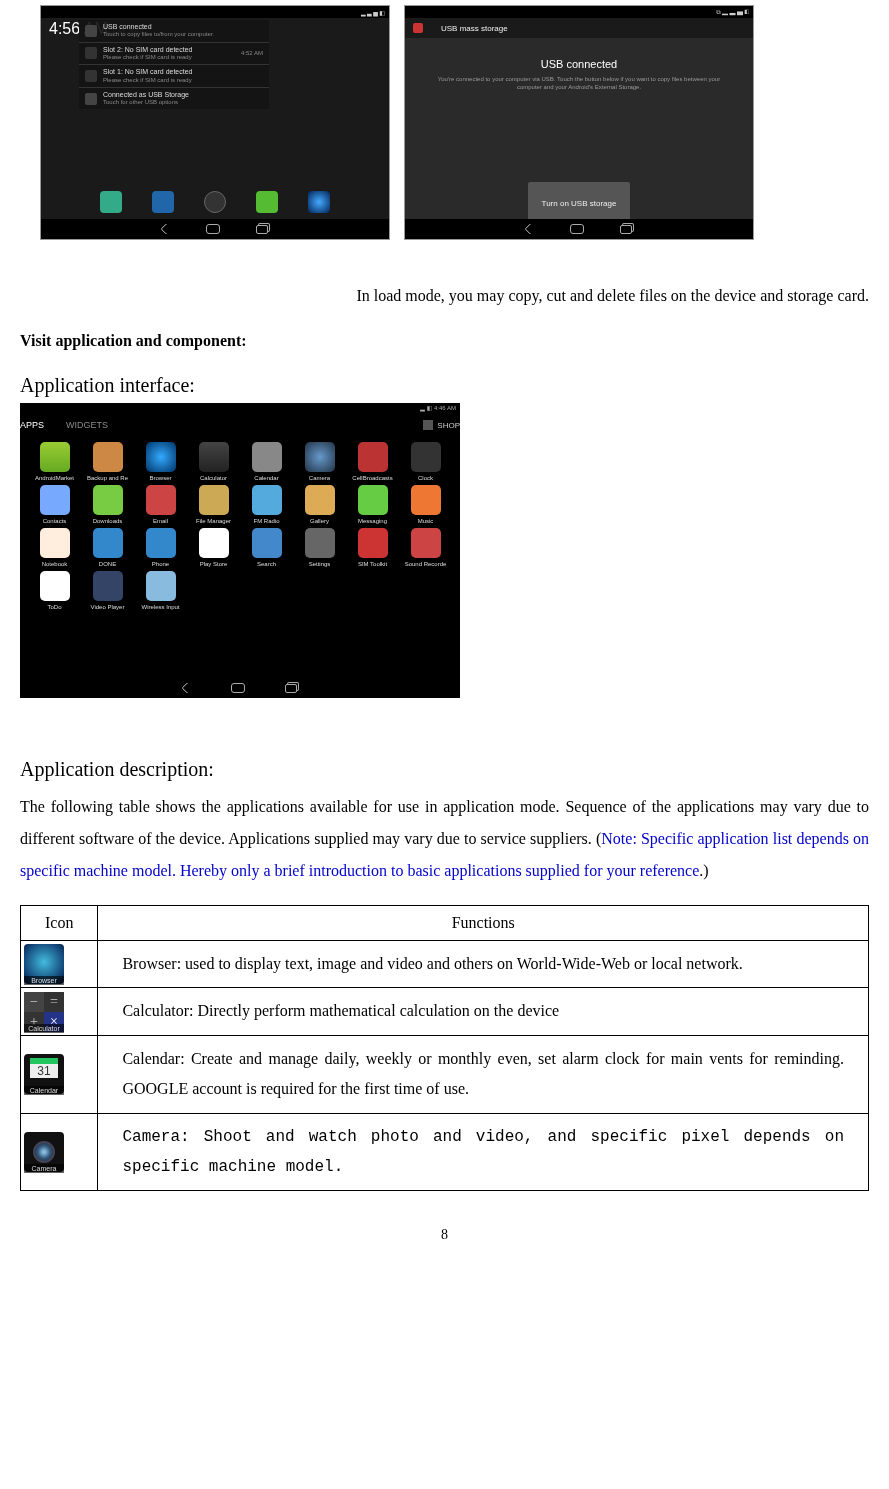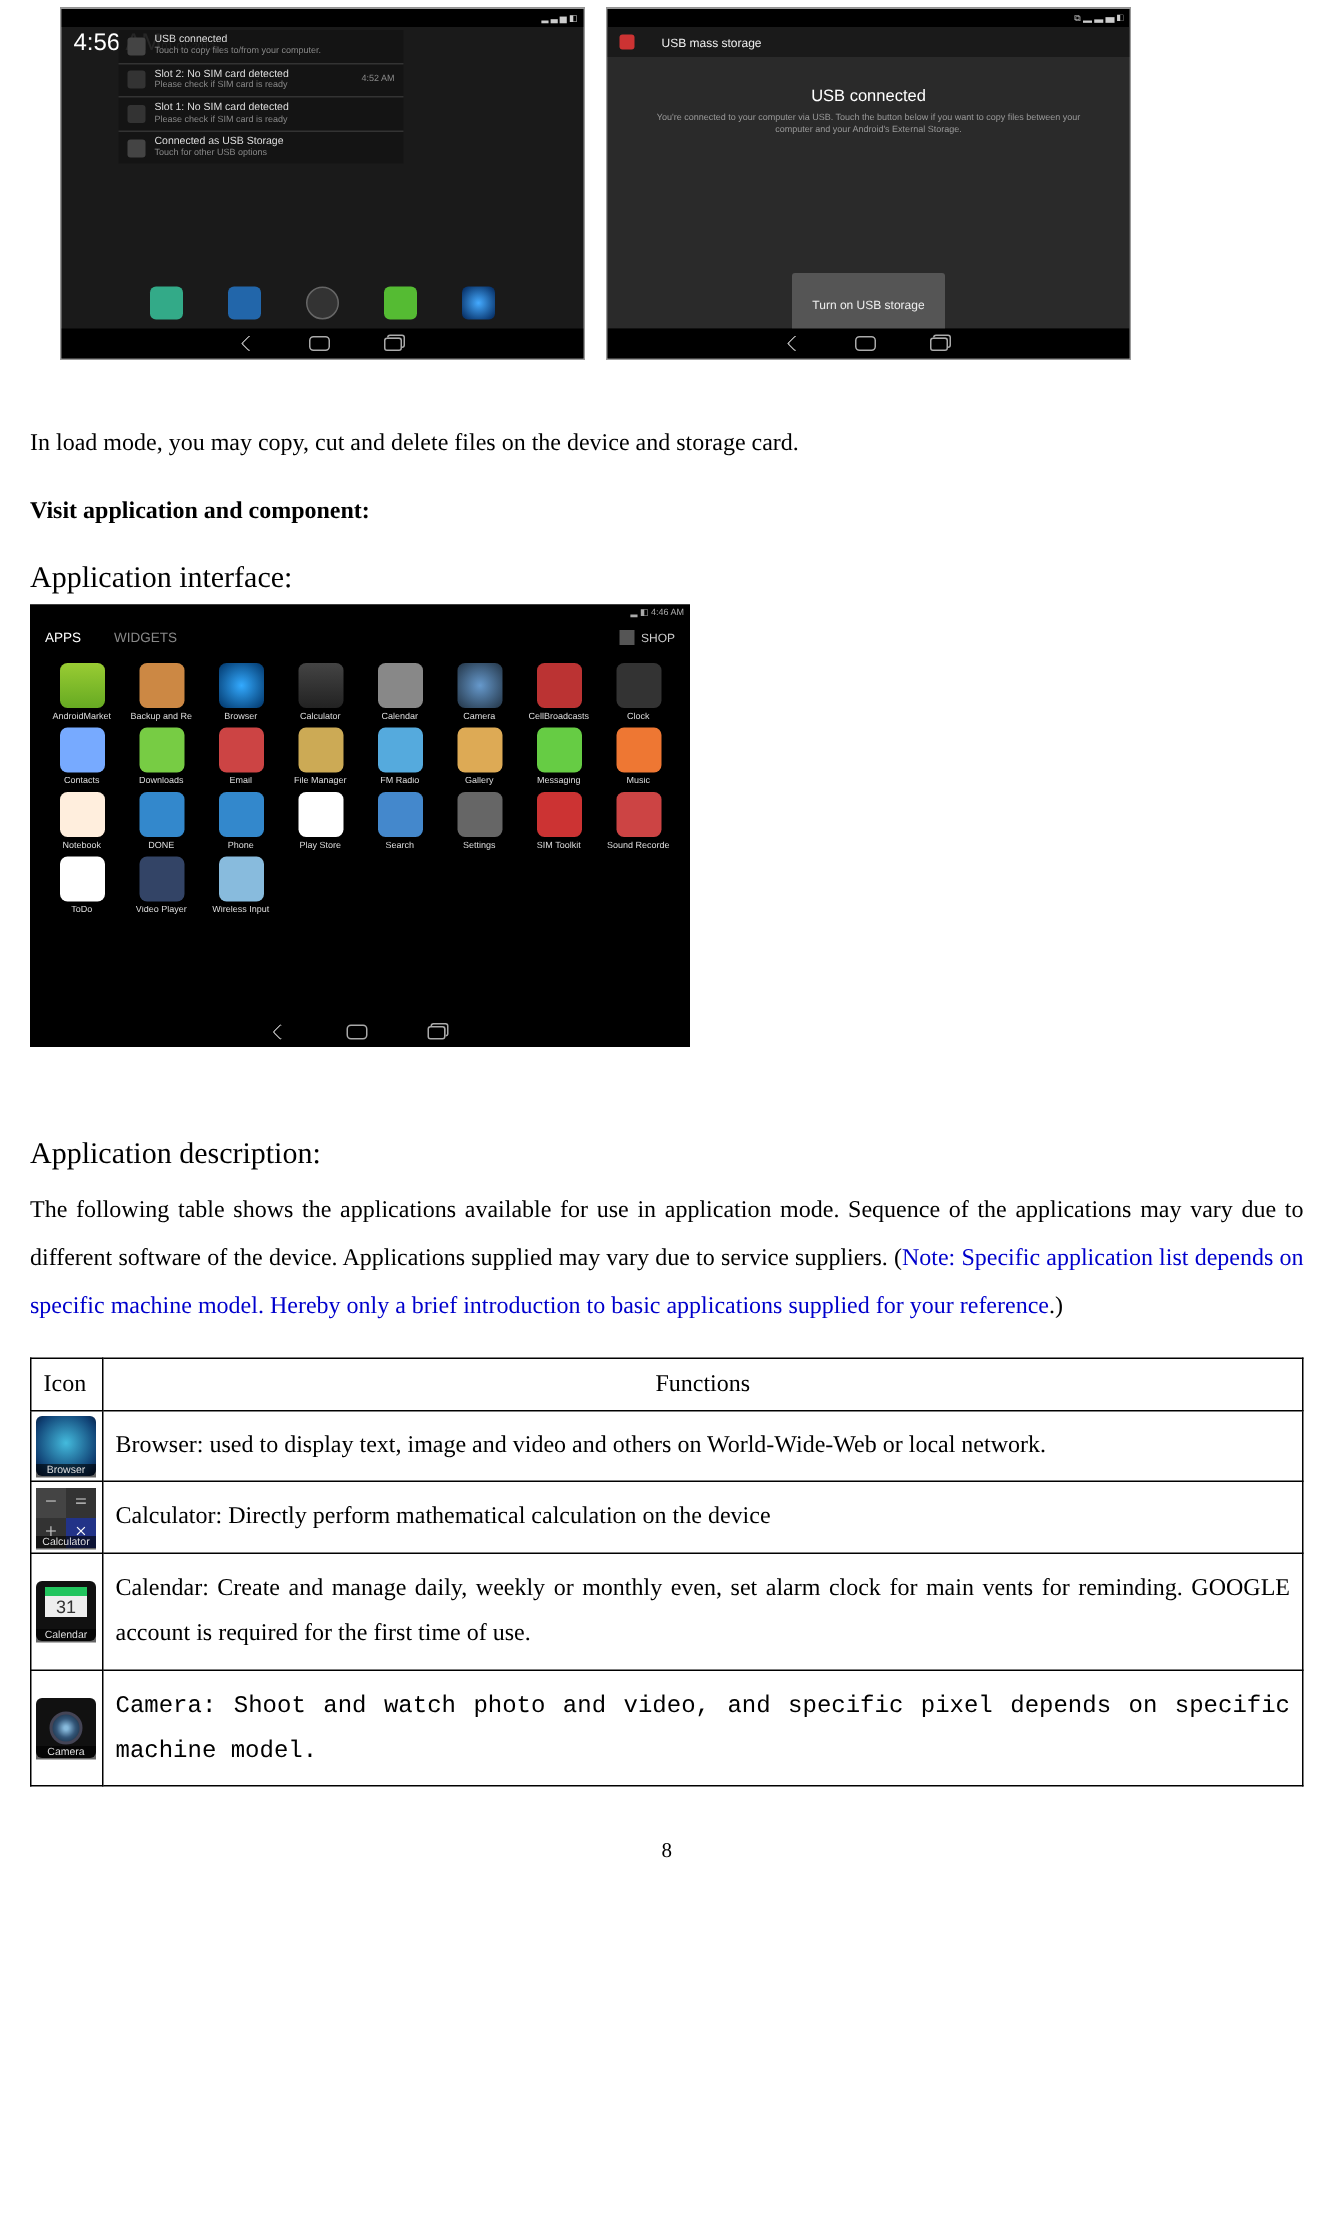--- a/index.html
+++ b/index.html
@@ -126,20 +126,21 @@
     font-size: 8px;
     padding: 17px 14px;
     border-radius: 2px;
     font-family: Arial, sans-serif;
   }
   
   p.body-text {
     font-size: 16px;
     line-height: 2.0;
     margin-bottom: 12px;
+    text-align: right;
   }
   p.body-text.justify { text-align: justify; }
   .section-heading {
     font-weight: bold;
     font-size: 16px;
     margin: 20px 0 24px 0;
   }
   .subheading {
     font-size: 20px;
     margin-bottom: 6px;
@@ -151,21 +152,21 @@
     height: 295px;
     background: #000;
     position: relative;
     margin-left: 0;
     margin-bottom: 60px;
   }
   .sc3-statusbar { height: 11px; background: #000; text-align: right; color: #aaa; font-size: 6px; padding: 1px 4px; font-family: Arial, sans-serif; }
   .sc3-tabs {
     display: flex;
     align-items: center;
-    padding: 6px 10px;
+    padding: 6px 0;
     color: #fff;
     font-family: Arial, sans-serif;
     font-size: 9px;
     gap: 22px;
   }
   .sc3-tab { color: #fff; }
   .sc3-tab.inactive { color: #888; }
   .sc3-shop { margin-left: auto; display: flex; align-items: center; gap: 4px; font-size: 8px; color: #ccc;}
   .sc3-shop-icon { width: 10px; height: 10px; background: #555; }
   .sc3-grid {
@@ -201,21 +202,21 @@
   .bg-play{background:#fff;} .bg-search{background:#48c;} .bg-settings{background:#666;} .bg-sim{background:#c33;}
   .bg-rec{background:#c44;} .bg-todo{background:#fff;} .bg-video{background:#346;} .bg-wifi{background:#8bd;}
   
   table.app-table {
     border-collapse: collapse;
     width: 100%;
     margin-top: 18px;
   }
   table.app-table td, table.app-table th {
     border: 1px solid #000;
-    padding: 8px 8px;
+    padding: 8px 24px;
     vertical-align: middle;
   }
   .th-icon { width: 48px; text-align: left; font-size: 16px; font-weight: normal;}
   .th-func { text-align: center; font-size: 16px; font-weight: normal; padding: 14px 8px;}
   .icon-cell { width: 48px; padding: 3px !important; }
   .icon-box { width: 40px; height: 40px; border-radius: 4px; position: relative; }
   .icon-box .ic-label { position: absolute; bottom: -1px; left: 0; right: 0; background: rgba(0,0,0,0.6); color: #ddd; font-size: 7px; text-align: center; font-family: Arial,sans-serif; padding: 1px 0;}
   .icon-browser { background: radial-gradient(circle at 50% 45%, #4bd 0%, #147 70%, #013 100%);}
   .icon-calculator { background: #222; display: grid; grid-template-columns: 1fr 1fr; }
   .icon-calculator div:nth-child(1){background:#444;color:#ccc;display:flex;align-items:center;justify-content:center;font-size:14px;}

